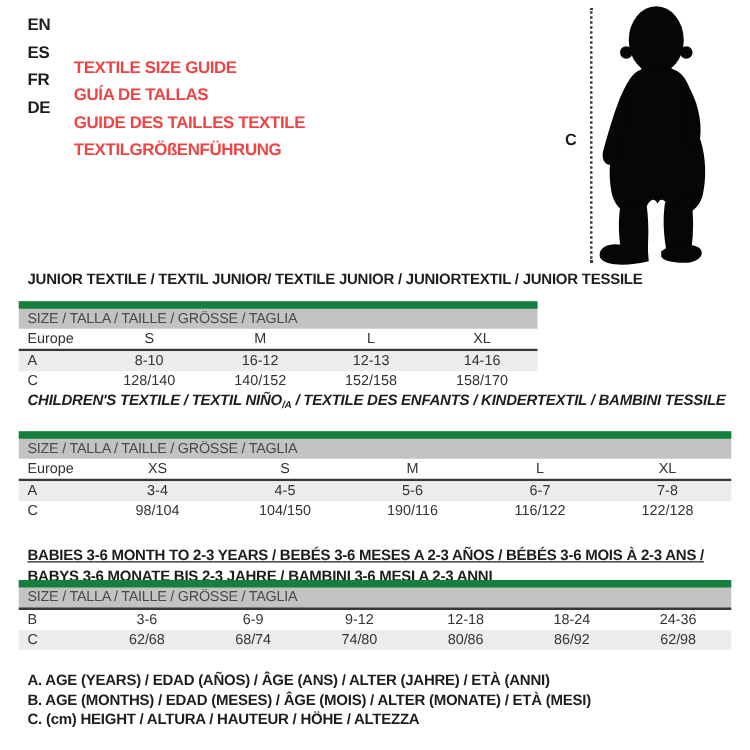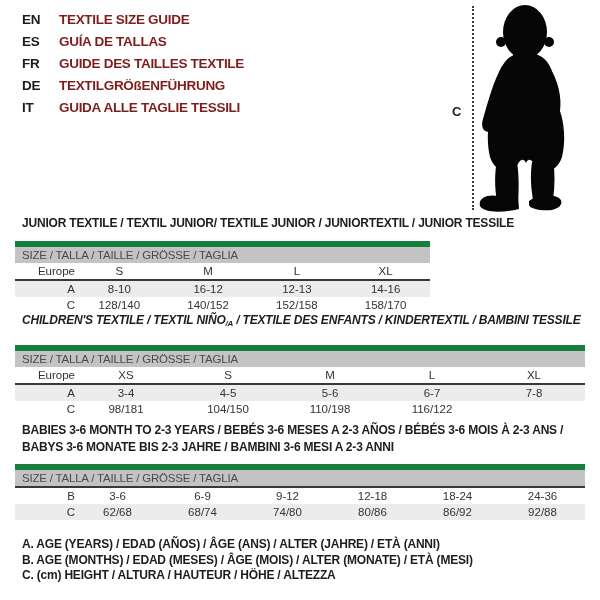--- a/index.html
+++ b/index.html
@@ -5,37 +5,37 @@
   html,body{margin:0;padding:0;background:#fff;}
   .page{
     position:relative;width:588px;height:600px;background:#ffffff;
     font-family:"Liberation Sans","DejaVu Sans",sans-serif;
     color:#2f2f2f;overflow:hidden;
   }
   
   .lang-block{position:absolute;left:22px;top:9px;}
   .lang-row{display:flex;height:22px;line-height:22px;}
   .lang-code{width:37px;font-weight:bold;font-size:13.5px;letter-spacing:-0.3px;color:#1d1d1d;}
-  .lang-title{font-weight:bold;font-size:13.5px;letter-spacing:-0.3px;color:#7f1d1d;white-space:nowrap;}
+  .lang-title{font-weight:bold;font-size:13.5px;letter-spacing:-0.3px;color:#ef4444;white-space:nowrap;margin-top:34px;}
   
   .figure{position:absolute;left:440px;top:0;width:160px;height:215px;}
   .measure-line{position:absolute;left:32px;top:6px;height:204px;width:0;border-left:2px dotted #3c3c3c;}
   .c-label{position:absolute;left:12px;top:104px;font-weight:bold;font-size:13px;color:#1d1d1d;}
   .figure svg{position:absolute;left:0;top:0;}
   
   .sec-title{position:absolute;left:22px;font-weight:bold;font-size:12px;letter-spacing:-0.2px;color:#1d1d1d;white-space:nowrap;line-height:17px;}
   .subscript{font-size:8px;vertical-align:-2px;}
   
   .stable{position:absolute;left:15px;}
   .size-bar{border-top:6px solid #15803d;background:#c3c3c3;height:16px;line-height:16px;padding-left:7px;font-size:11.5px;color:#4a4a4a;letter-spacing:-0.2px;}
   .trow{display:grid;height:16px;line-height:16px;font-size:11.5px;color:#333;}
   .cols5{grid-template-columns:60px repeat(4,1fr);}
   .cols6{grid-template-columns:60px repeat(5,1fr);}
   .cols7{grid-template-columns:60px repeat(6,1fr);}
-  .lbl{padding-left:7px;text-align:right;}
+  .lbl{padding-left:7px;text-align:left;}
   .val{text-align:center;}
   .europe-row{border-bottom:2px solid #383838;}
   .shade{background:#ececec;}
   .bar-underline{border-bottom:2px solid #383838;}
   
   .notes{position:absolute;left:22px;top:537px;}
   .note-line{height:15.6px;line-height:15.6px;font-weight:bold;font-size:12px;letter-spacing:-0.2px;color:#1d1d1d;white-space:nowrap;}
 </style>
 </head>
 <body>
@@ -51,24 +51,20 @@
       <span class="lang-code">ES</span>
       <span class="lang-title">GUÍA DE TALLAS</span>
     </div>
     <div class="lang-row">
       <span class="lang-code">FR</span>
       <span class="lang-title">GUIDE DES TAILLES TEXTILE</span>
     </div>
     <div class="lang-row">
       <span class="lang-code">DE</span>
       <span class="lang-title">TEXTILGRÖßENFÜHRUNG</span>
-    </div>
-    <div class="lang-row">
-      <span class="lang-code">IT</span>
-      <span class="lang-title">GUIDA ALLE TAGLIE TESSILI</span>
     </div>
   </div>
 
   <div class="figure">
     <div class="measure-line"></div>
     <span class="c-label">C</span>
     <svg width="160" height="215" viewBox="0 0 160 215">
       <g fill="#060606">
         <ellipse cx="85" cy="32" rx="22" ry="27"></ellipse>
         <circle cx="61" cy="42" r="5"></circle>
@@ -127,28 +123,29 @@
     <div class="trow cols6 shade">
       <span class="lbl">A</span>
       <span class="val">3-4</span>
       <span class="val">4-5</span>
       <span class="val">5-6</span>
       <span class="val">6-7</span>
       <span class="val">7-8</span>
     </div>
     <div class="trow cols6">
       <span class="lbl">C</span>
-      <span class="val">98/181</span>
+      <span class="val">98/104</span>
       <span class="val">104/150</span>
-      <span class="val">110/198</span>
+      <span class="val">190/116</span>
       <span class="val">116/122</span>
+      <span class="val">122/128</span>
     </div>
   </div>
 
-  <div class="sec-title" style="top:422px;">
+  <div class="sec-title" style="top:436px;text-decoration:underline;">
     <div>BABIES 3-6 MONTH TO 2-3 YEARS / BEBÉS 3-6 MESES A 2-3 AÑOS / BÉBÉS 3-6 MOIS À 2-3 ANS /</div>
     <div>BABYS 3-6 MONATE BIS 2-3 JAHRE / BAMBINI 3-6 MESI A 2-3 ANNI</div>
   </div>
   <div class="stable" style="top:464px;width:570px;">
     <div class="size-bar bar-underline">SIZE / TALLA / TAILLE / GRÖSSE / TAGLIA</div>
     <div class="trow cols7">
       <span class="lbl">B</span>
       <span class="val">3-6</span>
       <span class="val">6-9</span>
       <span class="val">9-12</span>
@@ -156,21 +153,21 @@
       <span class="val">18-24</span>
       <span class="val">24-36</span>
     </div>
     <div class="trow cols7 shade">
       <span class="lbl">C</span>
       <span class="val">62/68</span>
       <span class="val">68/74</span>
       <span class="val">74/80</span>
       <span class="val">80/86</span>
       <span class="val">86/92</span>
-      <span class="val">92/88</span>
+      <span class="val">62/98</span>
     </div>
   </div>
 
   <div class="notes">
     <div class="note-line">A. AGE (YEARS) / EDAD (AÑOS) / ÂGE (ANS) / ALTER (JAHRE) / ETÀ (ANNI)</div>
     <div class="note-line">B. AGE (MONTHS) / EDAD (MESES) / ÂGE (MOIS) / ALTER (MONATE) / ETÀ (MESI)</div>
     <div class="note-line">C. (cm) HEIGHT / ALTURA / HAUTEUR / HÖHE / ALTEZZA</div>
   </div>
 
 </div>

